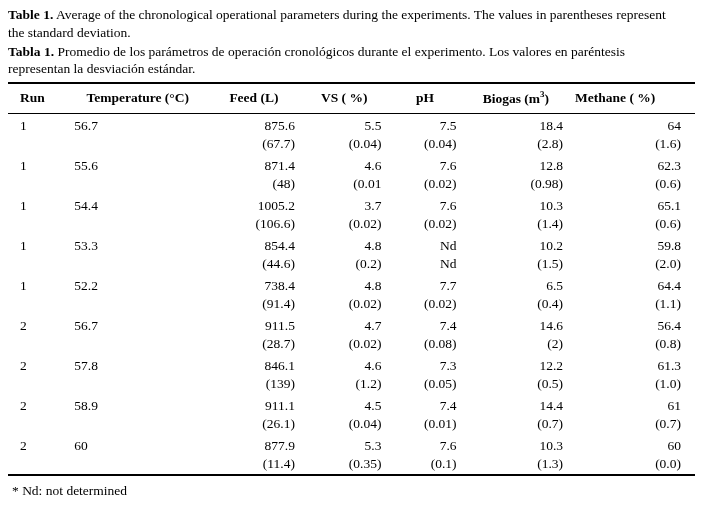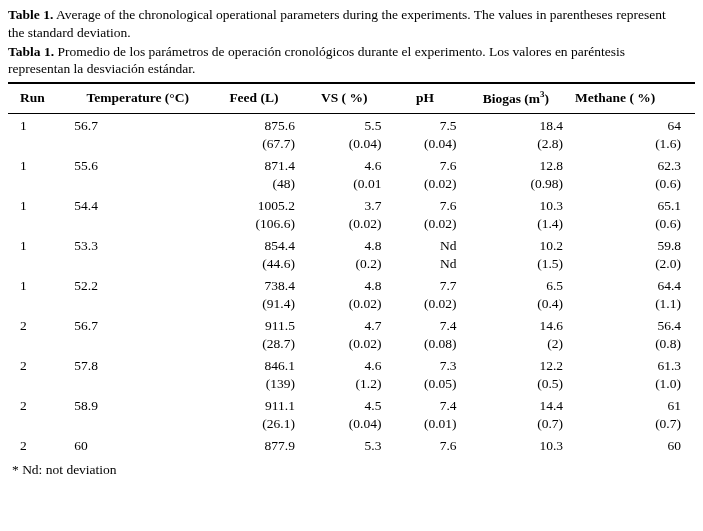--- a/index.html
+++ b/index.html
@@ -271,19 +271,28 @@
 
       <tr class="main">
         <td class="c-run">2</td>
         <td class="c-temp">60</td>
         <td class="c-feed">877.9</td>
         <td class="c-vs">5.3</td>
         <td class="c-ph">7.6</td>
         <td class="c-bio">10.3</td>
         <td class="c-met">60</td>
       </tr>
+      <tr class="sd rule-bottom">
+        <td class="c-run"></td>
+        <td class="c-temp"></td>
+        <td class="c-feed">(11.4)</td>
+        <td class="c-vs">(0.35)</td>
+        <td class="c-ph">(0.1)</td>
+        <td class="c-bio">(1.3)</td>
+        <td class="c-met">(0.0)</td>
+      </tr>
 
     </tbody>
   </table>
 
-  <p class="footnote">* Nd: not deviation</p>
+  <p class="footnote">* Nd: not determined</p>
 
 </div>
 
 </body></html>

